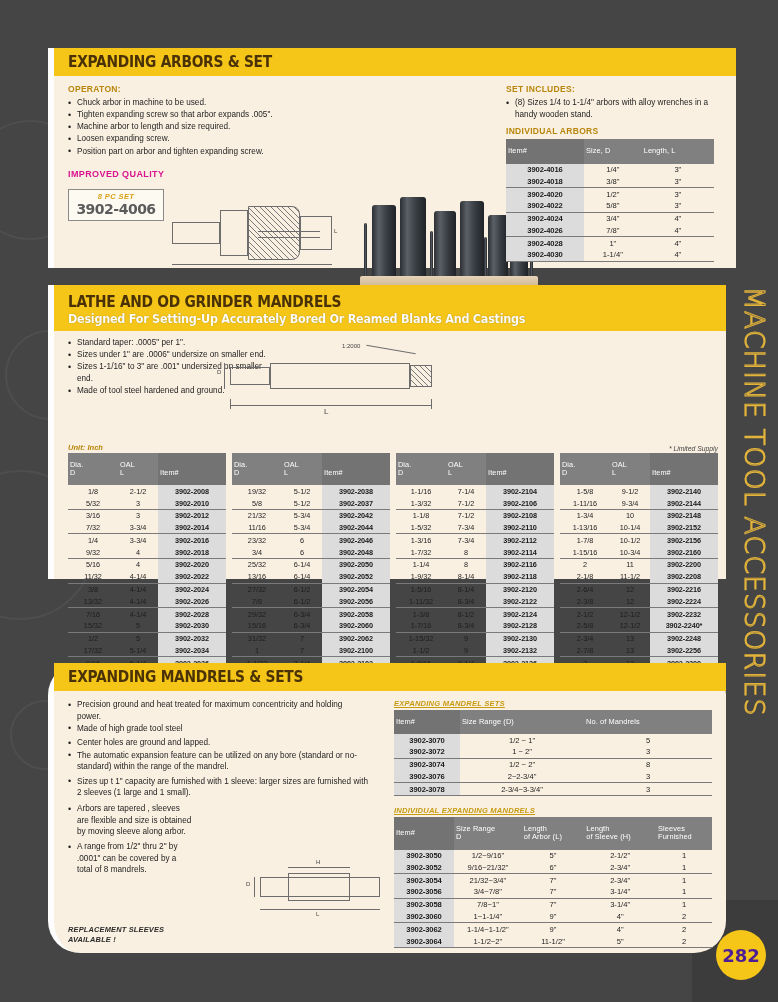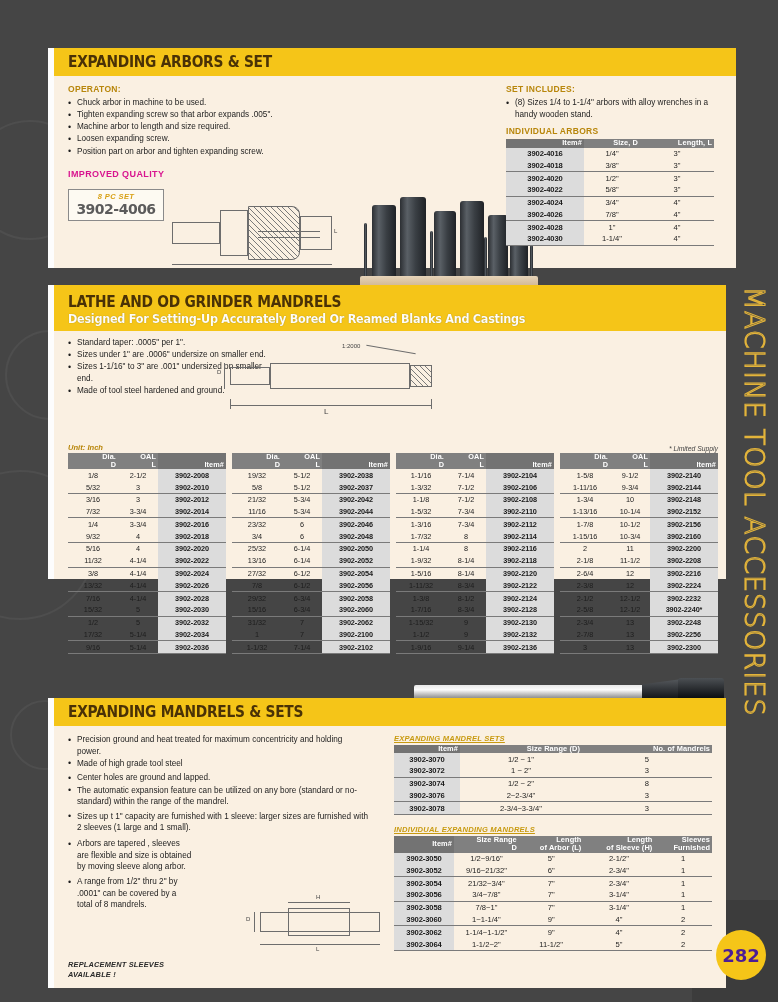--- a/index.html
+++ b/index.html
@@ -22,21 +22,21 @@
   .page { position: absolute; left: 0; top: 0; width: 778px; height: 1002px; }
 
   
   .panel {
     position: absolute;
     background: #faf0e2;
     border-left: 6px solid #fdfdfd;
   }
   #panel-arbors { left: 48px; top: 48px; width: 688px; height: 220px; }
   #panel-mandrels { left: 48px; top: 285px; width: 678px; height: 294px; }
-  #panel-expanding { left: 48px; top: 698px; width: 678px; height: 290px; }
+  #panel-expanding { left: 48px; top: 663px; width: 678px; height: 290px; border-radius: 32px; }
 
   .band {
     background: #f5c518;
     height: 28px;
     padding: 0 14px;
     display: flex; align-items: center;
   }
   .band.tall { height: 46px; flex-direction: column; align-items: flex-start; justify-content: center; padding-top:2px;}
   .band h1 {
     font-family: "DejaVu Sans", sans-serif;
@@ -84,22 +84,22 @@
   }
   .setbox .sn {
     color: #5b5b5b; font-size: 14px; font-weight: bold;
     font-family: "DejaVu Sans", sans-serif; letter-spacing: -0.5px;
   }
 
   
   table { border-collapse: collapse; }
   .tbl { font-size: 7.6px; }
   .tbl th {
-    background: #808080; color: #ffffff; font-weight: bold;
-    font-size: 7.4px; padding: 0 2px; text-align: right;
+    background: #808080; color: #ffffff; font-weight: normal;
+    font-size: 7.4px; padding: 8px 2px; text-align: left;
     line-height: 1.12; letter-spacing: 0.1px;
   }
   .tbl td {
     text-align: center; padding: 1.4px 2px; color: #1d1d1d;
     font-size: 7.6px; white-space: nowrap;
   }
   .tbl td.item {
     background: #dcdcdc; font-weight: bold; color: #1a1a1a; letter-spacing: -0.1px;
   }
   .tbl th.item { background: #737373; }

